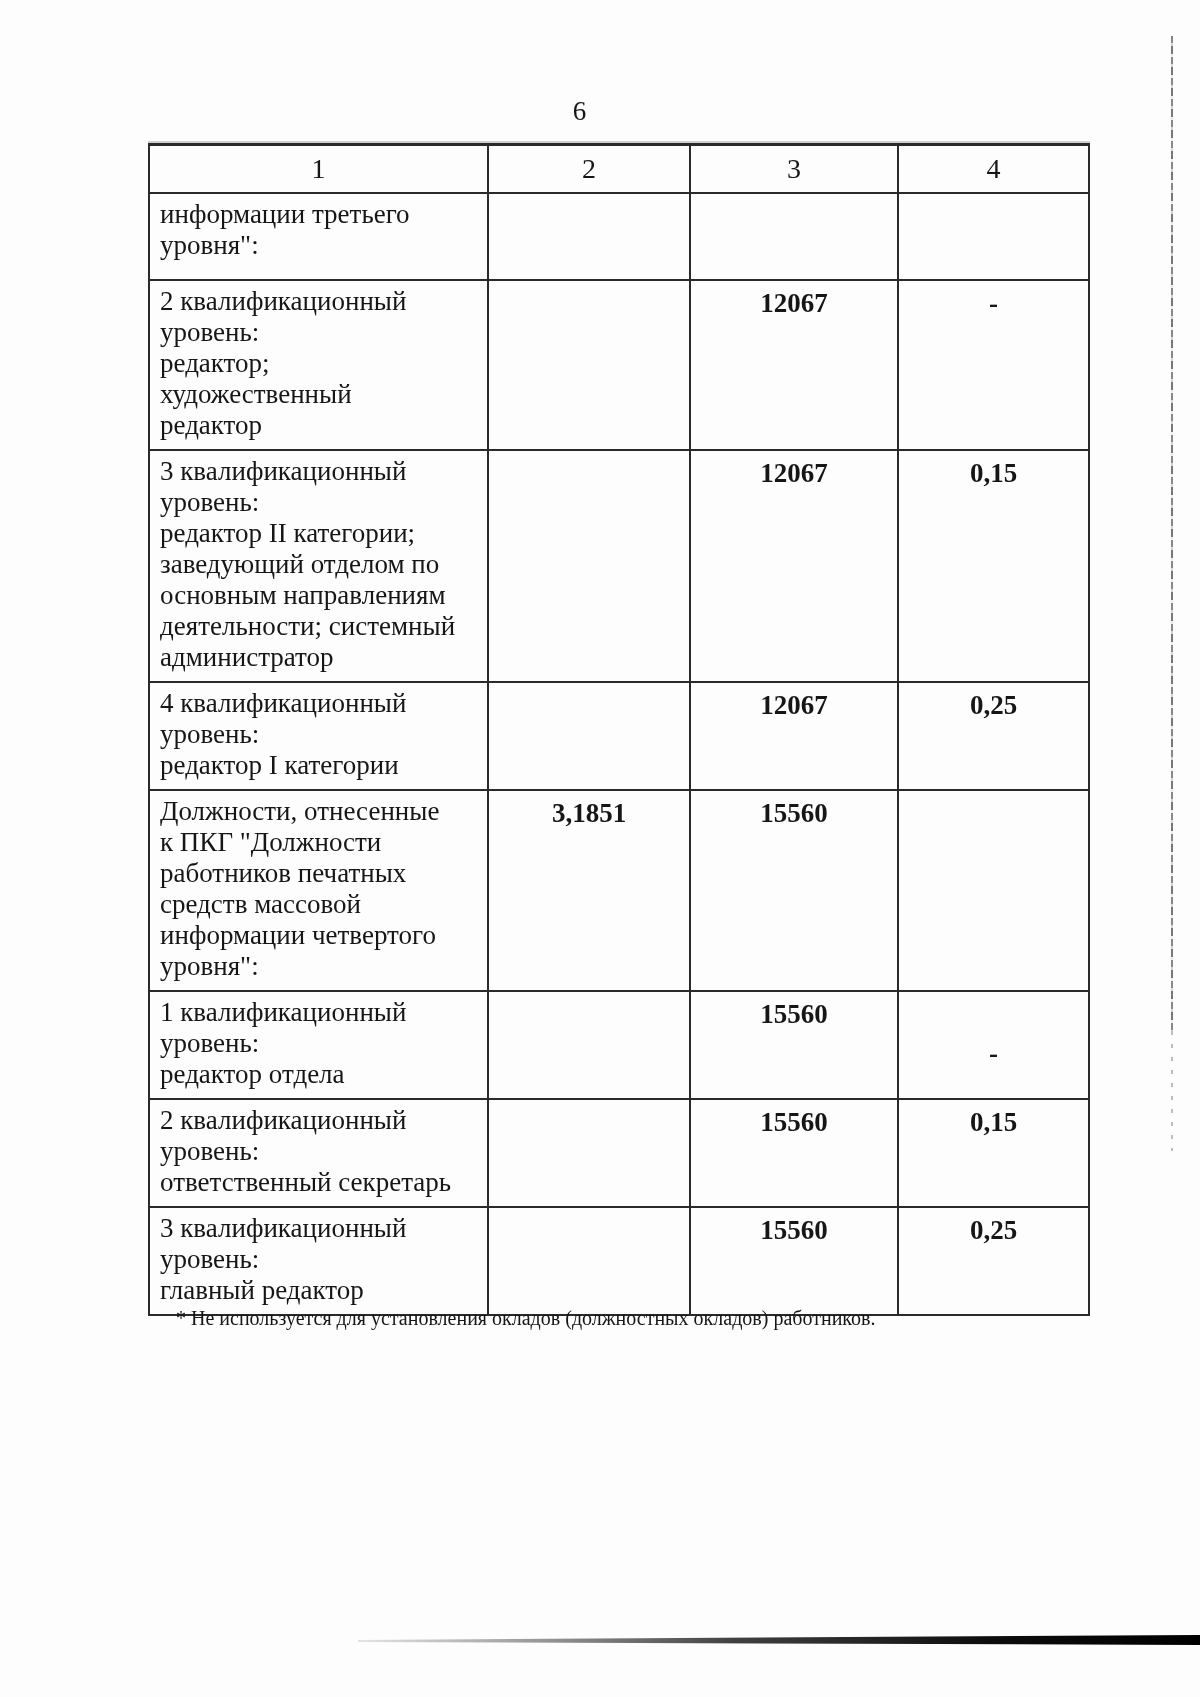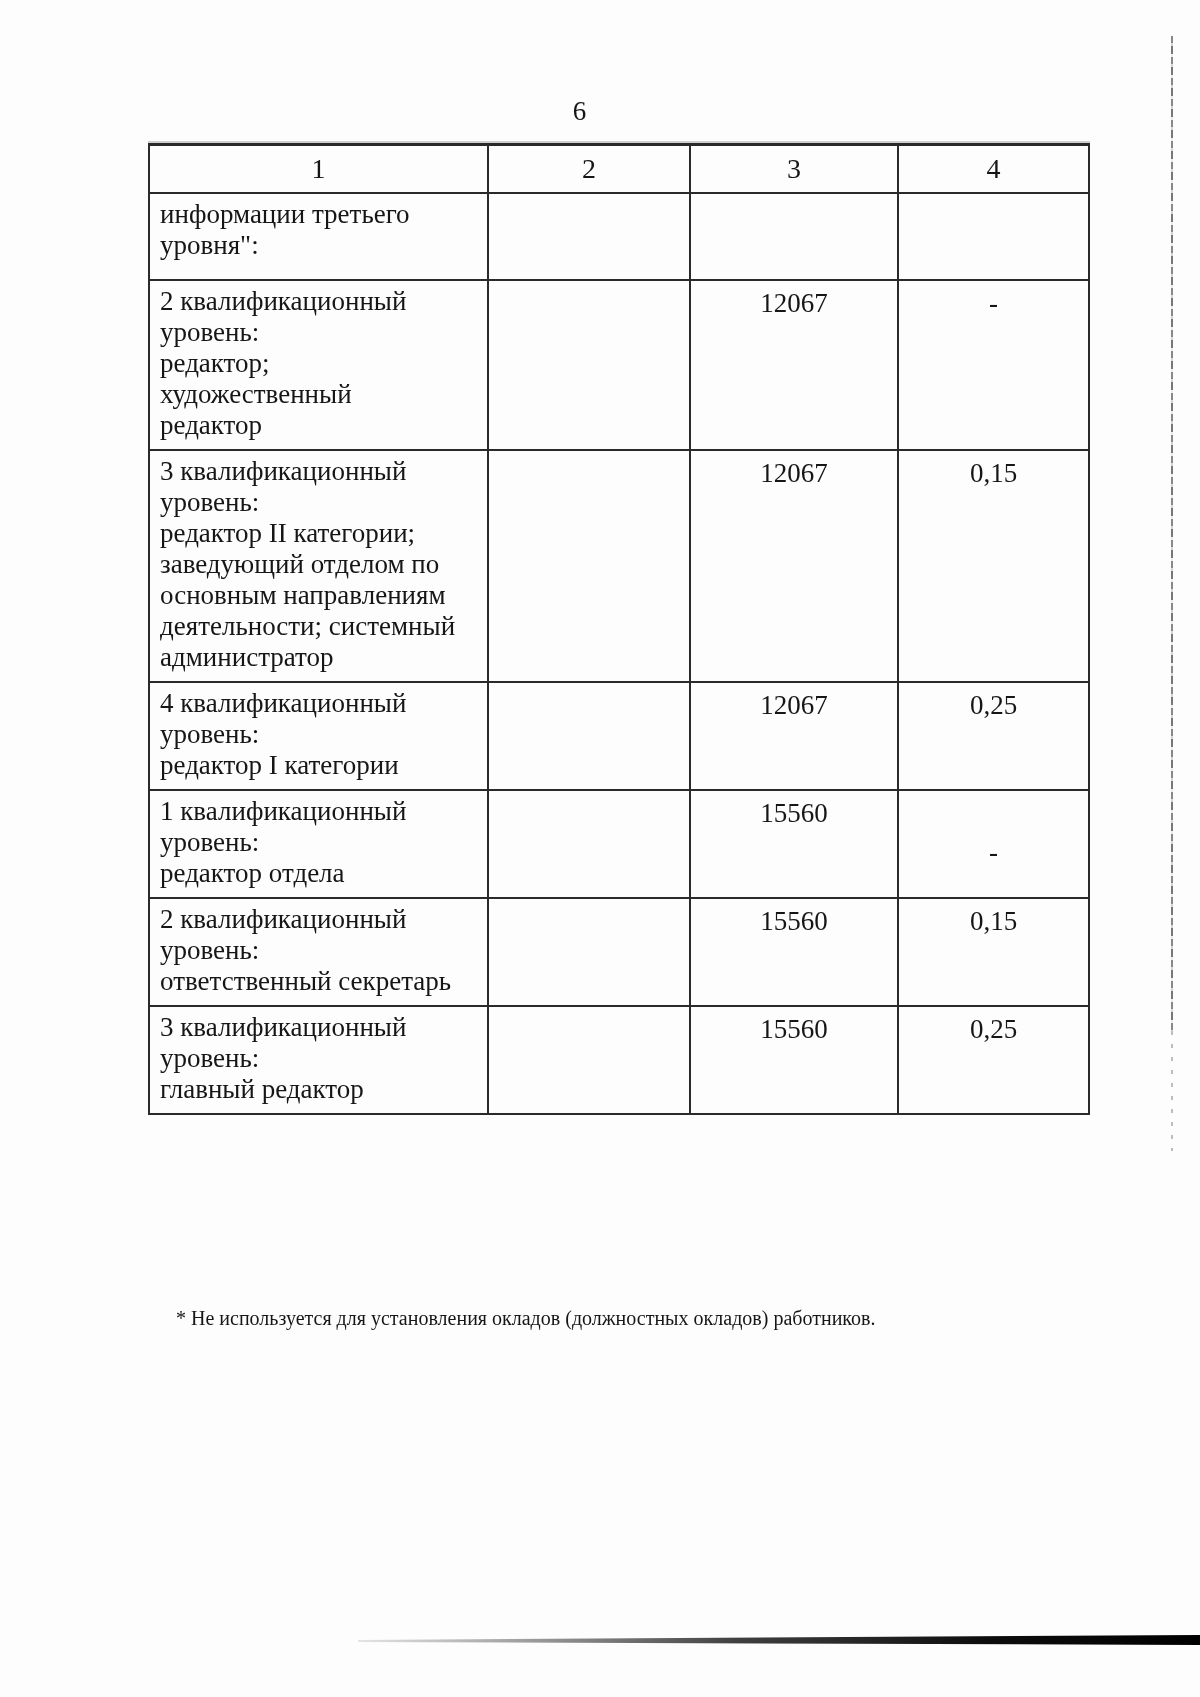--- a/index.html
+++ b/index.html
@@ -48,20 +48,21 @@
     font-size: 27px;
     line-height: 31px;
   }
   td.cell-label {
     padding: 5px 6px 8px 10px;
     white-space: pre-line;
   }
   td.cell-num {
     text-align: center;
     padding-top: 7px;
+    font-weight: bold;
   }
   td.cell-dash { letter-spacing: 0; }
   td.pad-down { padding-top: 46px; }
   tr.r1 { height: 87px; }
   tr.r2 { height: 170px; }
   tr.r3 { height: 232px; }
   tr.r4 { height: 108px; margin-left: 40px; }
   tr.r5 { height: 200px; }
   tr.r6 { height: 108px; padding-left: 44px; }
   tr.r7 { height: 106px; }
@@ -158,20 +159,31 @@
 
       <tr class="r4">
         <td class="cell-label">4 квалификационный
 уровень:
 редактор I категории</td>
         <td class="cell-num"></td>
         <td class="cell-num">12067</td>
         <td class="cell-num">0,25</td>
       </tr>
 
+      <tr class="r5">
+        <td class="cell-label">Должности, отнесенные
+к ПКГ "Должности
+работников печатных
+средств массовой
+информации четвертого
+уровня":</td>
+        <td class="cell-num">3,1851</td>
+        <td class="cell-num">15560</td>
+        <td class="cell-num"></td>
+      </tr>
 
       <tr class="r6">
         <td class="cell-label">1 квалификационный
 уровень:
 редактор отдела</td>
         <td class="cell-num"></td>
         <td class="cell-num">15560</td>
         <td class="cell-num cell-dash pad-down">-</td>
       </tr>
 

